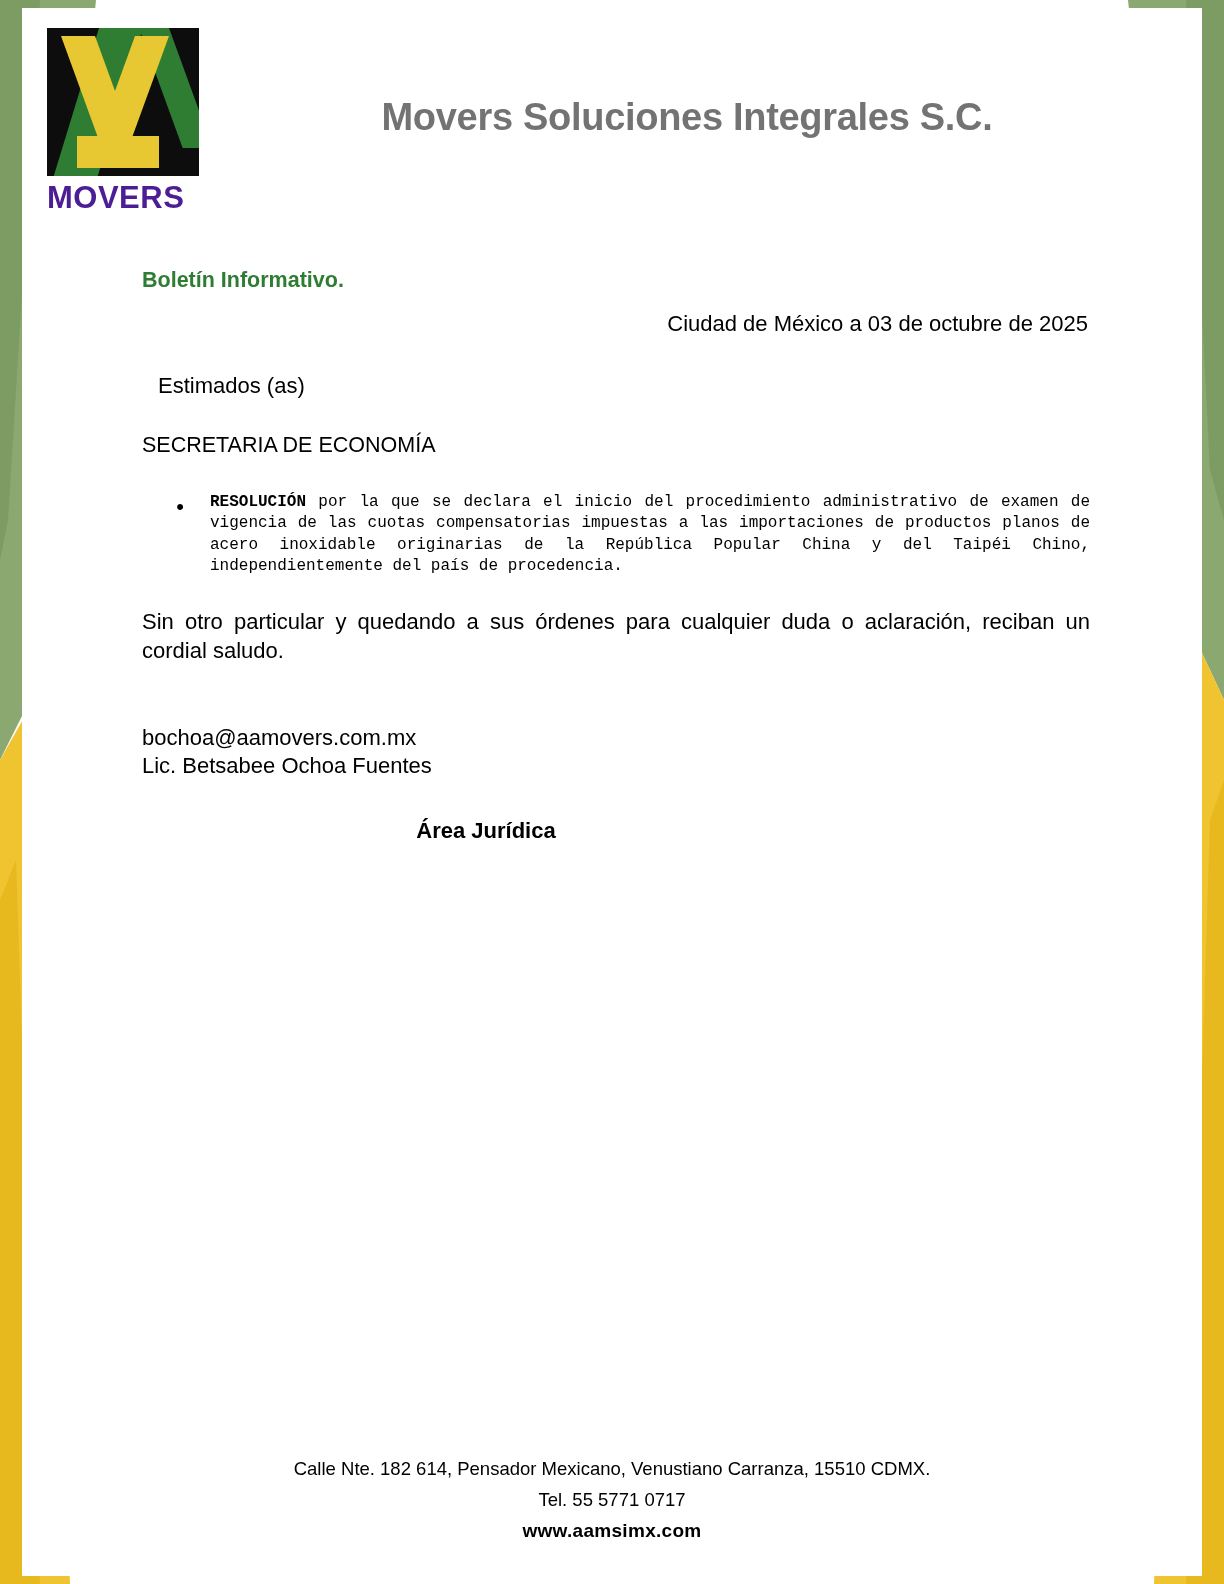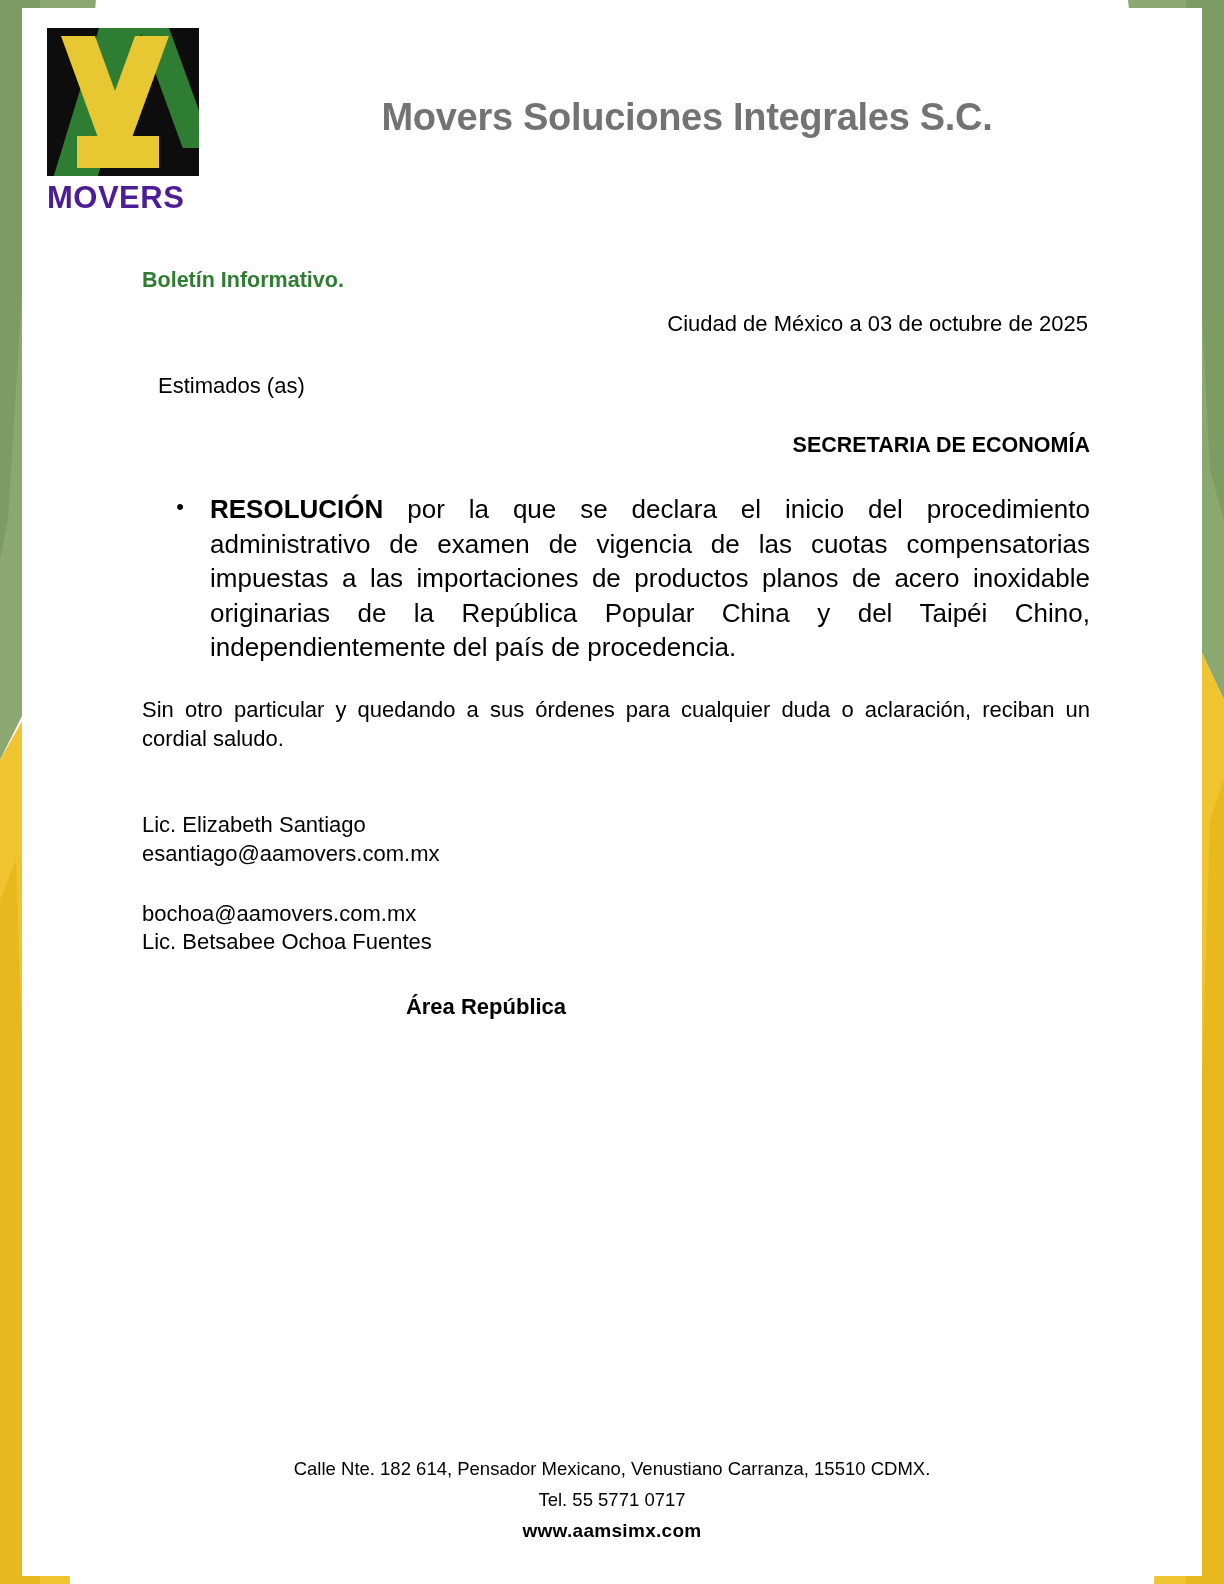--- a/index.html
+++ b/index.html
@@ -135,42 +135,42 @@
     margin: 0 0 34px 16px;
   }
   .para {
     font-size: 22px;
     line-height: 1.33;
     text-align: justify;
     margin: 0 0 32px 0;
   }
   .dept {
     font-size: 21.5px;
-    font-weight: bold;
+    font-weight: normal;
     margin: 0 0 34px 0;
-    text-align: right;
   }
   .bullet-row {
     display: flex;
     margin: 0 0 30px 0;
   }
   .bullet-dot {
     width: 68px;
     flex: 0 0 68px;
     font-size: 22px;
     line-height: 1.33;
     text-align: center;
     padding-left: 8px;
     box-sizing: border-box;
   }
   .bullet-text {
     flex: 1;
-    font-size: 26px;
+    font-size: 16px;
     line-height: 1.33;
     text-align: justify;
+    font-family: Liberation Mono, monospace;
   }
   .bullet-text b { font-weight: bold; }
   .closing {
     font-size: 22px;
     line-height: 1.33;
     text-align: justify;
     margin: 0 0 58px 0;
   }
   .signoff {
     text-align: center;
@@ -263,31 +263,27 @@
       <div class="dept">SECRETARIA DE ECONOMÍA</div>
 
       <div class="bullet-row">
         <div class="bullet-dot">•</div>
         <div class="bullet-text"><b>RESOLUCIÓN</b><span> por la que se declara el inicio del procedimiento administrativo de examen de vigencia de las cuotas compensatorias impuestas a las importaciones de productos planos de acero inoxidable originarias de la República Popular China y del Taipéi Chino, independientemente del país de procedencia.</span></div>
       </div>
 
       <div class="closing">Sin otro particular y quedando a sus órdenes para cualquier duda o aclaración, reciban un cordial saludo.</div>
 
 
-      <div class="contact-block">
-        <div>Lic. Elizabeth Santiago</div>
-        <div>esantiago@aamovers.com.mx</div>
-      </div>
 
       <div class="contact-block">
         <div>bochoa@aamovers.com.mx</div>
         <div>Lic. Betsabee Ochoa Fuentes</div>
       </div>
 
-      <div class="area">Área República</div>
+      <div class="area">Área Jurídica</div>
     </div>
 
     <div class="footer">
       <div class="footer-line">Calle Nte. 182 614, Pensador Mexicano, Venustiano Carranza, 15510 CDMX.</div>
       <div class="footer-line">Tel. 55 5771 0717</div>
       <div class="footer-web">www.aamsimx.com</div>
     </div>
 
   </div>
 </div>

